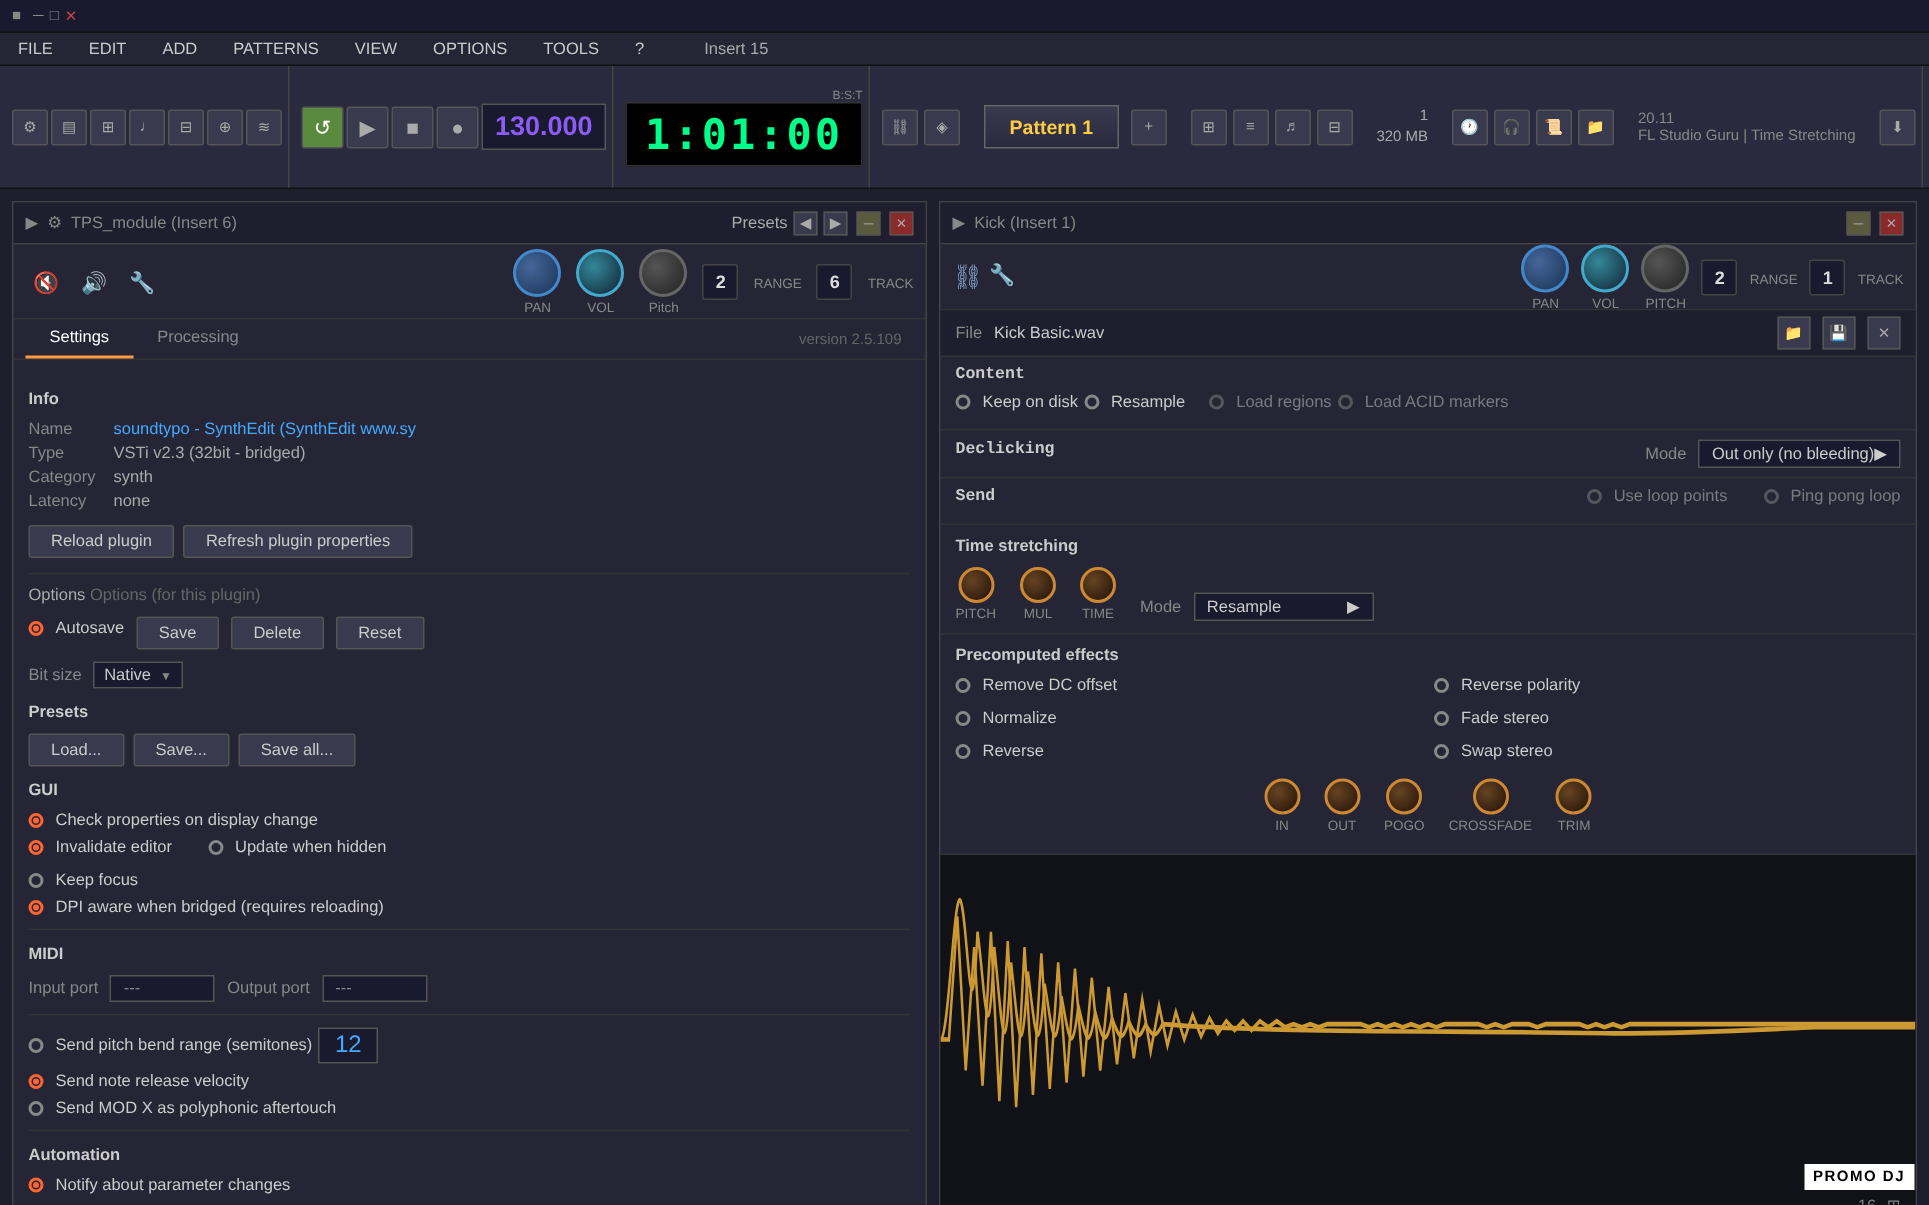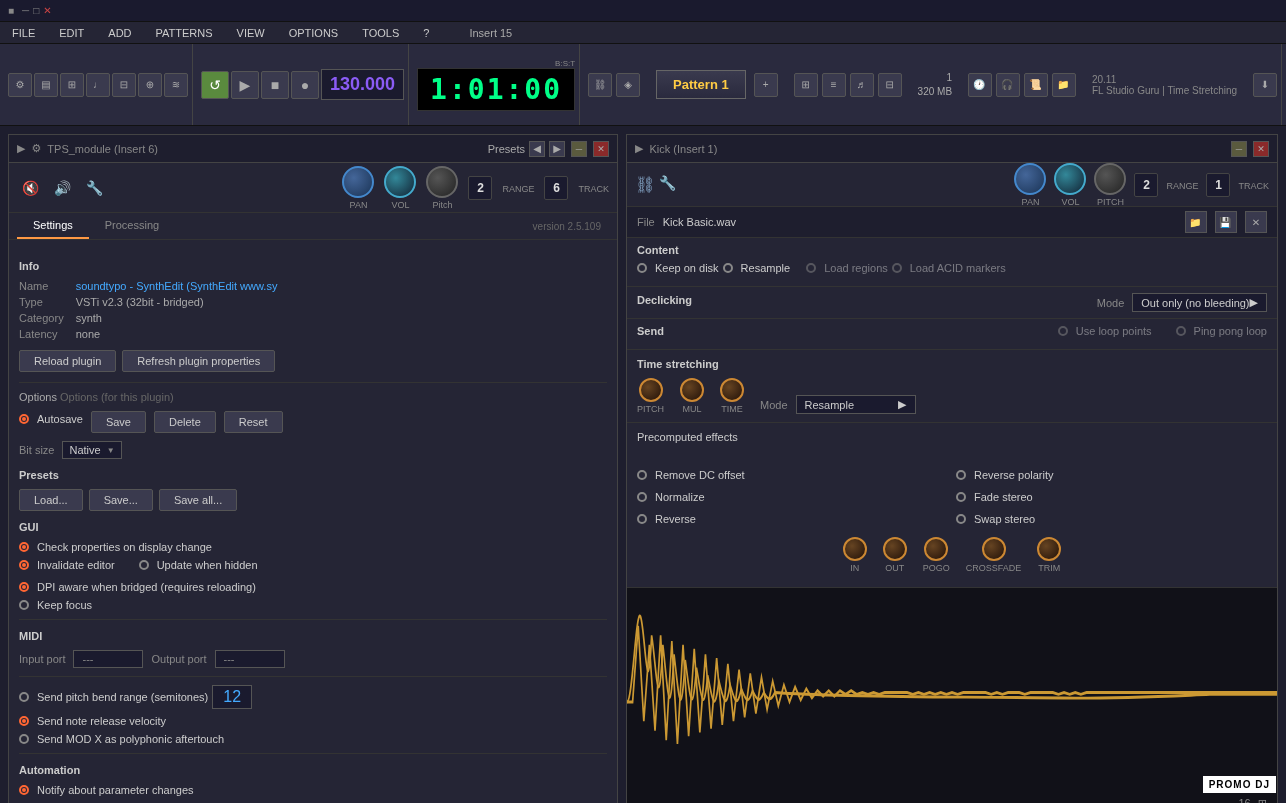--- a/index.html
+++ b/index.html
@@ -386,22 +386,22 @@
     }
 
     
     .pe-section {
       padding: 8px 10px;
       border-bottom: 1px solid #333;
     }
     .pe-header {
       font-size: 11px;
       color: #ccc;
-      font-weight: normal;
-      margin-bottom: 26px;
+      font-weight: bold;
+      margin-bottom: 8px;
     }
     .pe-grid {
       display: grid;
       grid-template-columns: 1fr 1fr;
       gap: 4px 8px;
     }
 
     
     .waveform-container {
       flex: 1;
@@ -425,20 +425,21 @@
     
     .content-section {
       padding: 6px 10px;
       border-bottom: 1px solid #333;
     }
     .content-header {
       font-size: 11px;
       color: #ccc;
       font-weight: bold;
       margin-bottom: 6px;
+      font-family: Liberation Mono, monospace;
     }
     .content-row {
       display: flex;
       gap: 16px;
     }
     .content-col { display: flex; flex-direction: row; gap: 4px; }
 
     
     .file-row {
       display: flex;
@@ -774,26 +775,26 @@
         <div class="radio-row">
           <span class="radio-btn on"></span>
           <span class="label">Invalidate editor</span>
         </div>
         <div class="radio-row">
           <span class="radio-btn"></span>
           <span class="label">Update when hidden</span>
         </div>
       </div>
       <div class="radio-row">
+        <span class="radio-btn"></span>
+        <span class="label">Keep focus</span>
+      </div>
+      <div class="radio-row">
         <span class="radio-btn on"></span>
         <span class="label">DPI aware when bridged (requires reloading)</span>
-      </div>
-      <div class="radio-row">
-        <span class="radio-btn"></span>
-        <span class="label">Keep focus</span>
       </div>
 
       <div class="divider"></div>
 
       <div class="section-title">MIDI</div>
       <div class="midi-row">
         <span style="color:#888;">Input port</span>
         <input type="text" class="port-input" value="---" style="">
         <span style="color:#888;">Output port</span>
         <input type="text" class="port-input" value="---" style="">

